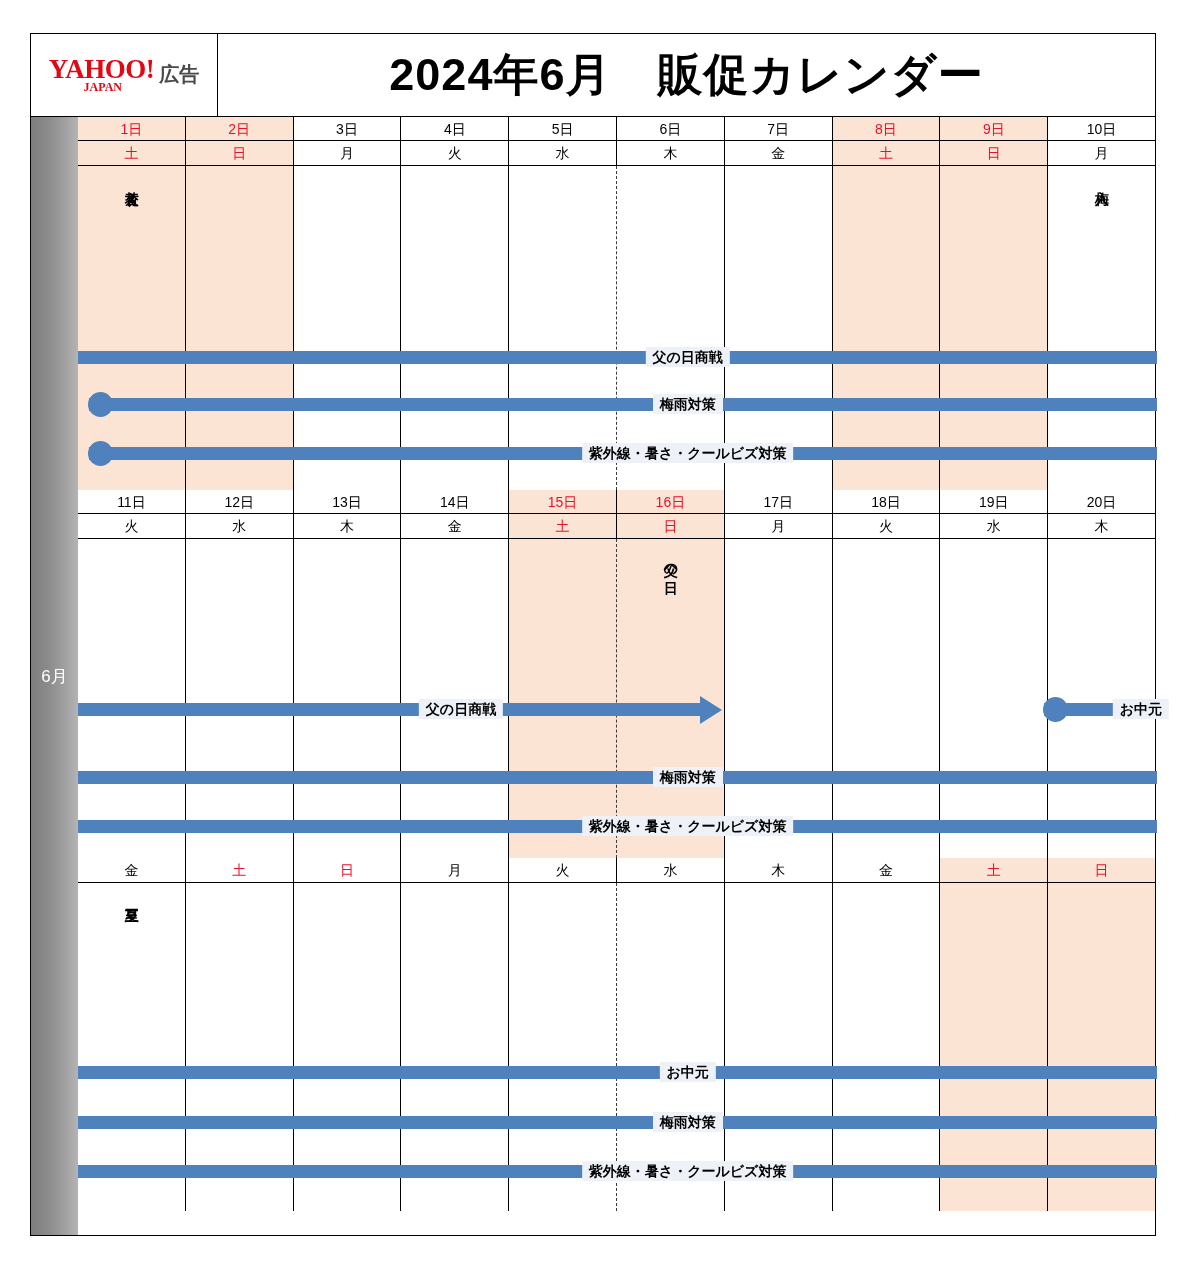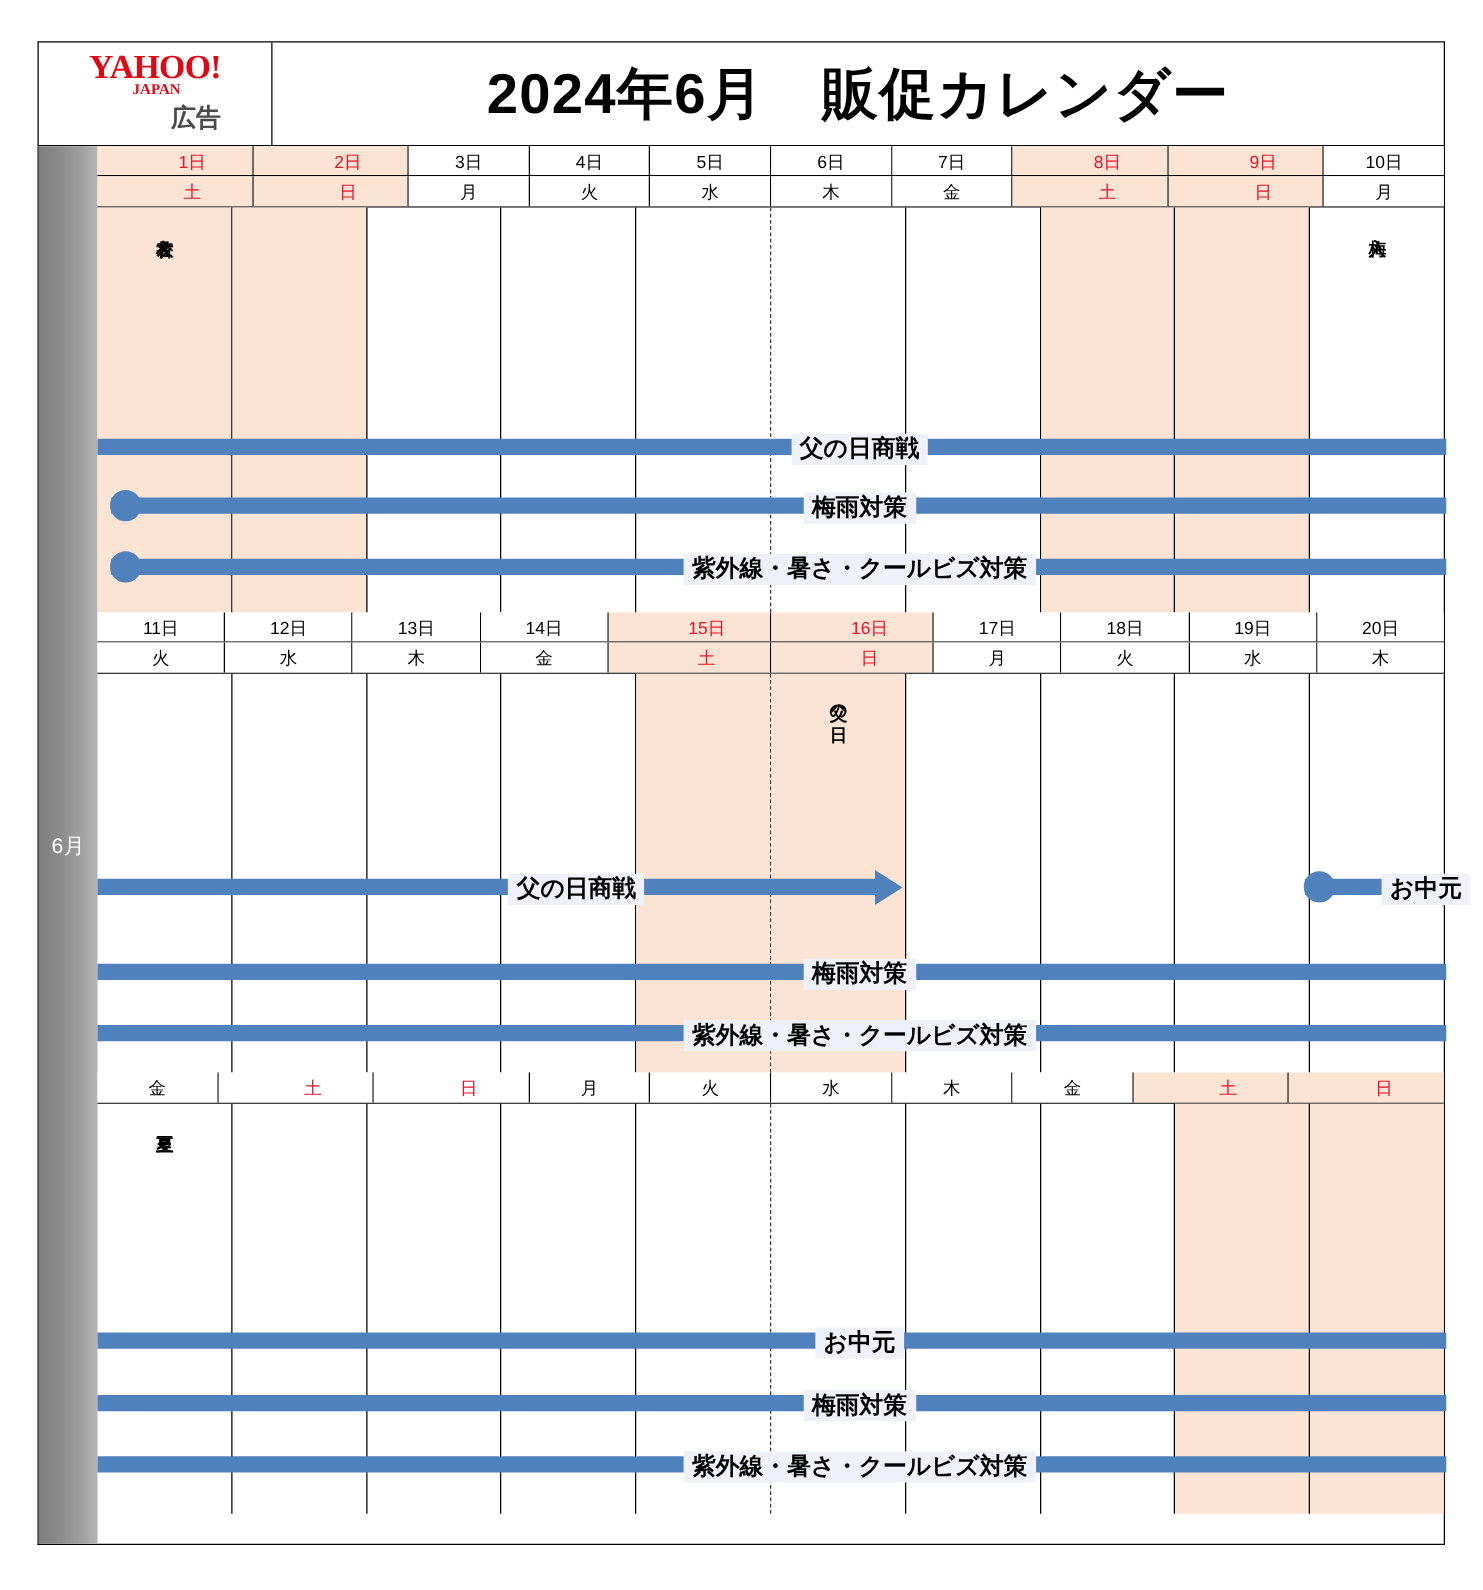--- a/index.html
+++ b/index.html
@@ -32,24 +32,23 @@
   .logo-cell {
     width: 187px;
     border-right: 1px solid #000000;
     box-sizing: border-box;
     display: flex;
     align-items: center;
     justify-content: center;
   }
   .yahoo-logo {
     display: flex;
-    align-items: flex-end;
+    align-items: center;
     gap: 5px;
     transform: translateY(-1px);
-    flex-direction: column;
   }
   .yahoo-word {
     position: relative;
     display: inline-block;
     color: #E30613;
     font-family: "Liberation Serif", "DejaVu Serif", serif;
     font-weight: bold;
     font-size: 27px;
     letter-spacing: -0.5px;
     line-height: 1;
@@ -141,21 +140,21 @@
     box-sizing: border-box;
     display: flex;
     align-items: center;
     justify-content: center;
     font-size: 14px;
     line-height: 1;
     color: #000000;
     background: #ffffff;
   }
   .dcell:last-child { border-right: none; text-align: right; }
-  .dcell.holiday { color: #e8112d; padding-left: 28px; }
+  .dcell.holiday { color: #e8112d; }
   .dcell.shade { background: #fbe4d3; }
 
   
   .body-area {
     position: relative;
     width: 100%;
     box-sizing: border-box;
   }
   .w1-body { height: 324px; }
   .w2-body { height: 319px; }
@@ -213,21 +212,21 @@
   .bar-arrow {
     position: absolute;
     width: 0;
     height: 0;
     border-top: 14px solid transparent;
     border-bottom: 14px solid transparent;
     border-left: 22px solid #4f81bd;
   }
   .bar-label {
     position: absolute;
-    font-size: 19px;
+    font-size: 14px;
     font-weight: bold;
     line-height: 1;
     white-space: nowrap;
     background: #eef2f8;
     padding: 3px 7px;
     color: #000000;
     pointer-events: auto;
   }
 </style>
 </head>

